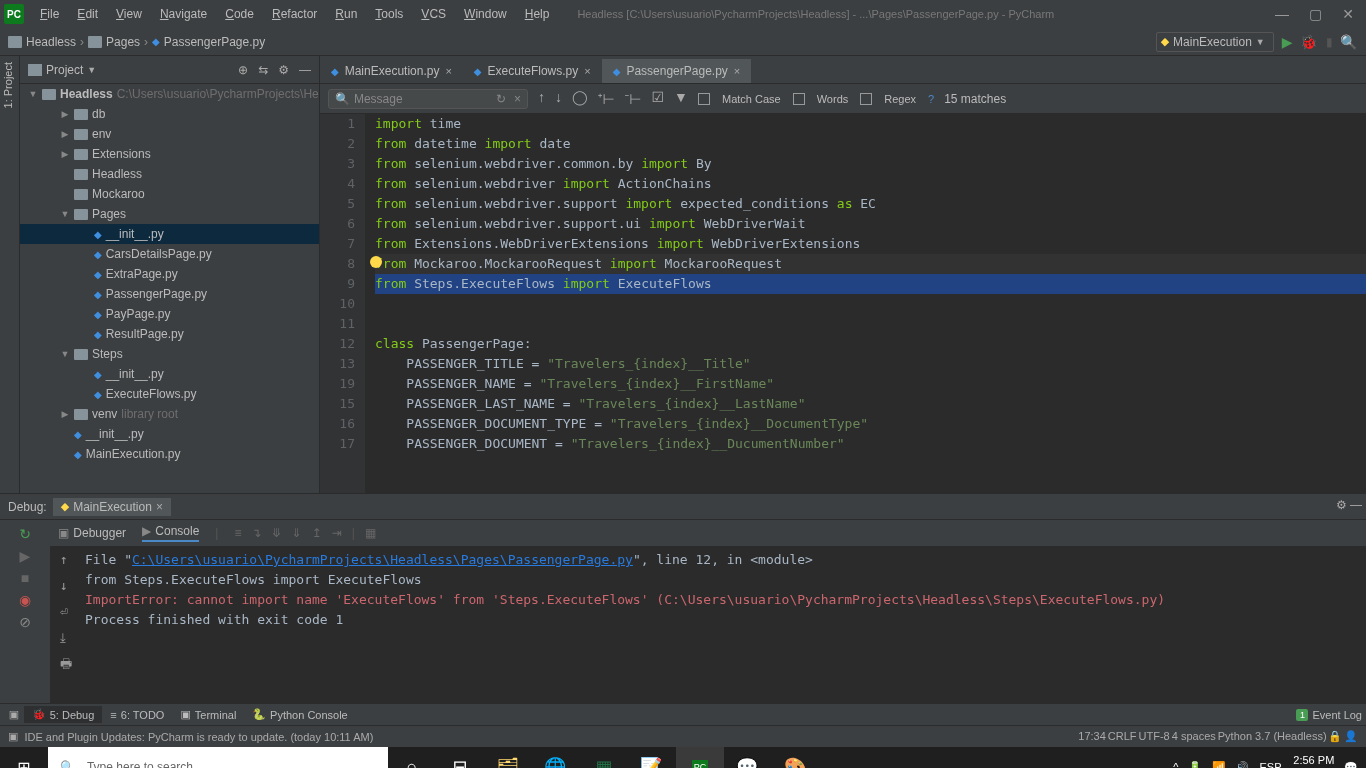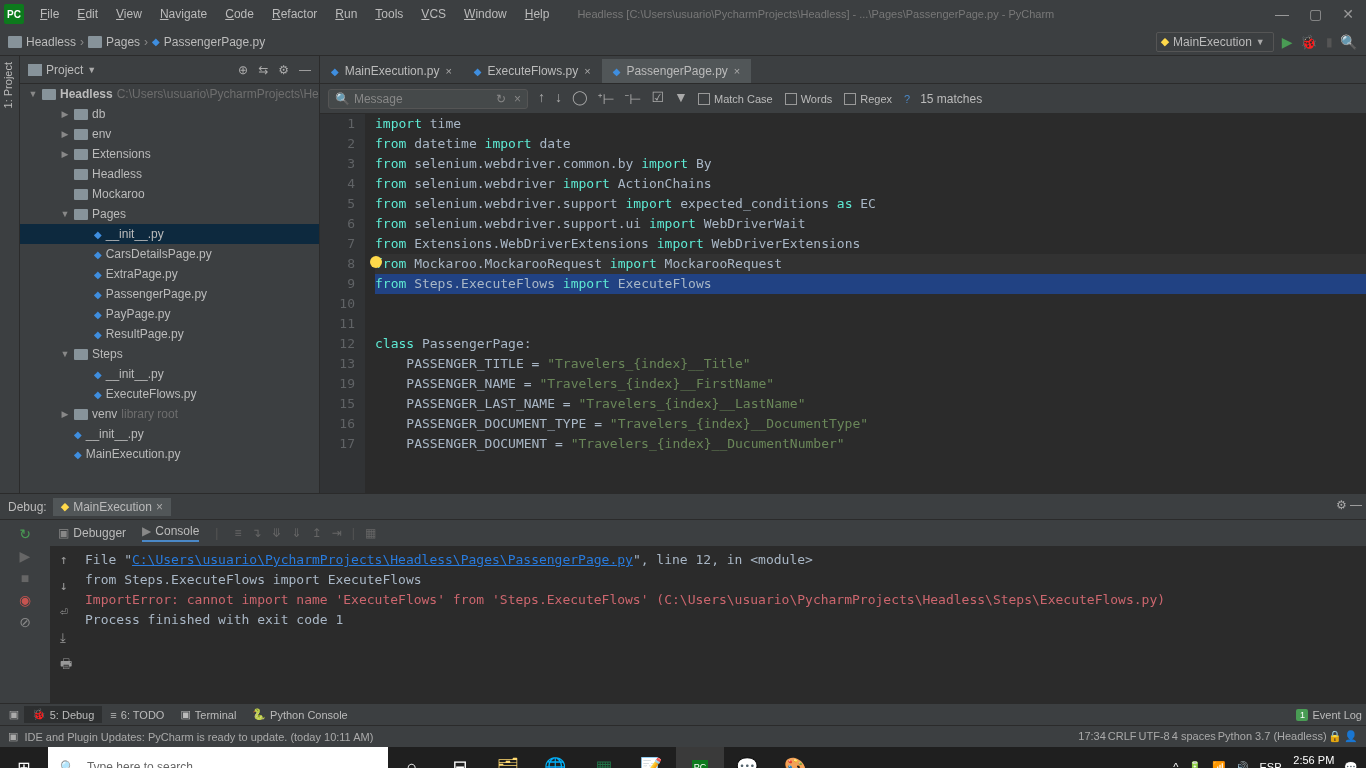--- a/index.html
+++ b/index.html
@@ -36,30 +36,30 @@
 .tree .dim { color: #6e6e6e; }
 .editor-area { flex: 1; display: flex; flex-direction: column; background: #2b2b2b; }
 .tabs { height: 28px; background: #3c3f41; display: flex; align-items: flex-end; border-bottom: 1px solid #2b2b2b; }
 .tab { padding: 4px 10px; display: flex; align-items: center; gap: 6px; background: #3c3f41; color: #bbb; border: 1px solid transparent; }
 .tab.active { background: #515658; border-bottom: 1px solid #515658; }
 .tab .x { color: #aaa; font-size: 11px; }
 .find-bar { height: 30px; background: #3c3f41; display: flex; align-items: center; padding: 0 8px; gap: 10px; border-bottom: 1px solid #2b2b2b; }
 .find-input { background: #45494a; border: 1px solid #555; color: #999; padding: 2px 6px; width: 200px; border-radius:3px; display:flex; align-items:center; gap:4px;}
 .find-icons { display: flex; gap: 10px; color: #aaa; font-size: 14px; }
 .find-checks { display: flex; gap: 12px; font-size: 11px; }
-.find-checks label { display: flex; align-items: flex-start; gap: 4px; }
+.find-checks label { display: flex; align-items: flex-start; gap: 12px; }
 .find-checks .cb { width: 12px; height: 12px; border: 1px solid #999; display: inline-block; }
 .matches { color: #bbb; font-size: 12px; }
 .code-area { flex: 1; display: flex; background: #2b2b2b; font-family: Consolas, Menlo, monospace; font-size: 13px; line-height: 20px; position:relative;}
 .gutter { width: 45px; text-align: right; padding-right: 10px; color: #606366; background: #313335; }
 .code { flex: 1; padding-left: 10px; position:relative; }
 .code .line { white-space: pre; }
 .code .line.hl { background: #323232; }
 .code .line.sel { background: #214283; }
-.kw { color: #5eead4; }
+.kw { color: #84cc16; }
 .id { color: #a9b7c6; }
 .str { color: #6a8759; }
 .bulb { position:absolute; left: 5px; top: calc(20px * 7 + 2px); width:12px; height:12px; background:#ffd94a; border-radius:50%; z-index:5;}
 .debug-panel { height: 210px; background: #3c3f41; border-top: 1px solid #2b2b2b; display: flex; flex-direction: column; }
 .dbg-tab-row { height: 26px; display: flex; align-items: center; padding: 0 8px; gap: 6px; border-bottom:1px solid #2b2b2b;}
 .dbg-body { flex: 1; display: flex; }
 .dbg-left { width: 50px; display: flex; flex-direction: column; align-items: center; gap: 6px; padding: 6px 0; }
 .dbg-left span { color: #999; font-size: 14px; }
 .dbg-content { flex: 1; display: flex; flex-direction: column; }
 .dbg-subtabs { height: 26px; display: flex; align-items: center; padding: 0 8px; gap: 16px; }

